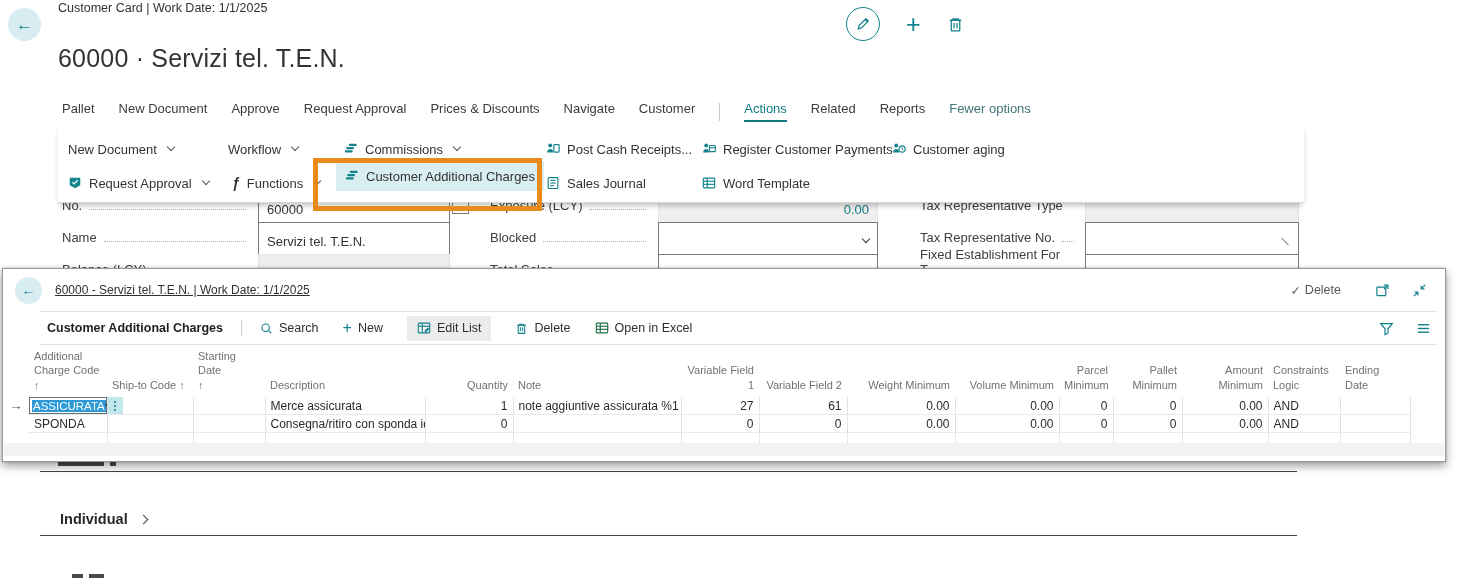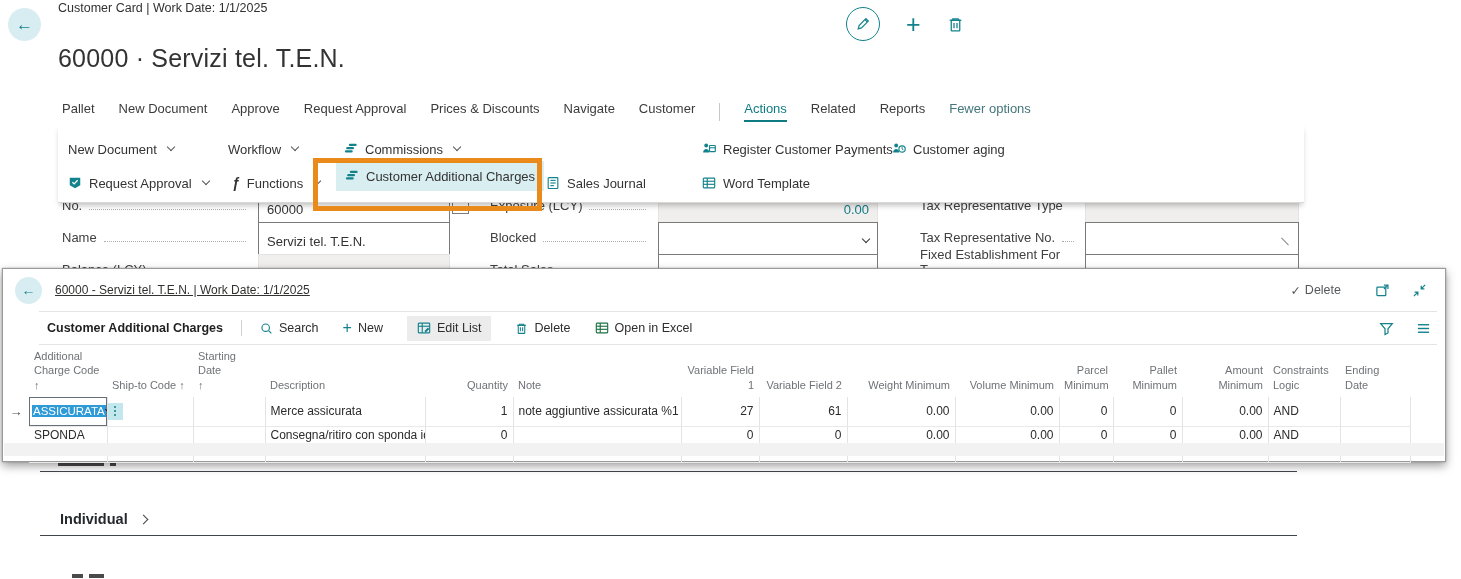--- a/index.html
+++ b/index.html
@@ -81,21 +81,21 @@
 
   
   #grid { margin-top:2px; border-collapse:collapse; table-layout:fixed; width:1407px; }
   #grid th { font-size:11px; color:#6f7277; font-weight:normal; text-align:left; vertical-align:bottom;
     padding:2px 5px 5px; white-space:pre-line; line-height:1.3; cursor:pointer; }
   #grid td { font-size:12px; color:#2b2b2b; padding:1px 5px; height:18px;
     border-right:1px solid #e3e3e3; border-bottom:1px solid #e9e9e9;
     white-space:nowrap; overflow:hidden; }
   #grid td.ind { border:none; text-align:center; color:#4a4a4a; font-size:13px; padding:0; }
   #grid th.r, #grid td.r { text-align:right; }
-  .focus-cell { border:1px solid #64707a; height:29px; display:flex; align-items:center; padding-left:2px; }
+  .focus-cell { border:1px solid #64707a; height:17px; display:flex; align-items:center; padding-left:2px; }
   .sel-text { background:#2e9ad7; color:#fff; font-size:11.5px; padding:0 1px; }
   .focus-cell .chv { border-color:#222; width:5px; height:5px; margin:-3px 4px 0 auto; }
   td.pad0 { padding:0 !important; }
   .dots-box { width:15px; height:17px; background:#c2e7ec; float:left;
     display:flex; flex-direction:column; align-items:center; justify-content:center; gap:2px; }
   .dots-box i { width:2px; height:2px; border-radius:50%; background:#157c86; display:block; }
   .m-footer { position:absolute; left:1px; right:1px; bottom:5px; height:13px; background:#f2f2f2; }
 </style>
 </head>
 <body>
@@ -229,20 +229,28 @@
       <span class="chv"></span>
     </div>
   <div class="ap-item" style="left:286px; top:10px;">
     <svg width="14" height="14" viewBox="0 0 16 16" fill="#13828c">
         <rect x="1" y="9.5" width="9" height="2.6" rx="1.3"></rect>
         <rect x="2.5" y="5.8" width="9" height="2.6" rx="1.3"></rect>
         <rect x="5.5" y="2" width="9" height="2.6" rx="1.3"></rect>
       </svg>
     <span>Commissions</span>
       <span class="chv"></span>
+    </div>
+  <div class="ap-item" style="left:488px; top:10px;">
+    <svg width="14" height="14" viewBox="0 0 16 16" fill="#13828c">
+        <circle cx="4.8" cy="4" r="2.2"></circle>
+        <path d="M1.3 12c0-2.3 1.6-3.9 3.5-3.9s3.5 1.6 3.5 3.9z"></path>
+        <rect x="9" y="3" width="6" height="8.5" rx="0.8" fill="none" stroke="#13828c" stroke-width="1.3"></rect>
+      </svg>
+    <span>Post Cash Receipts...</span>
     </div>
   <div class="ap-item" style="left:644px; top:10px;">
     <svg width="14" height="14" viewBox="0 0 16 16" fill="#13828c">
         <circle cx="4.8" cy="4" r="2.2"></circle>
         <path d="M1.3 12c0-2.3 1.6-3.9 3.5-3.9s3.5 1.6 3.5 3.9z"></path>
         <rect x="8.6" y="4" width="6.6" height="7" rx="0.8" fill="none" stroke="#13828c" stroke-width="1.3"></rect>
         <line x1="8.6" y1="6.6" x2="15.2" y2="6.6" stroke="#13828c" stroke-width="1.2"></line>
       </svg>
     <span>Register Customer Payments</span>
     </div>

